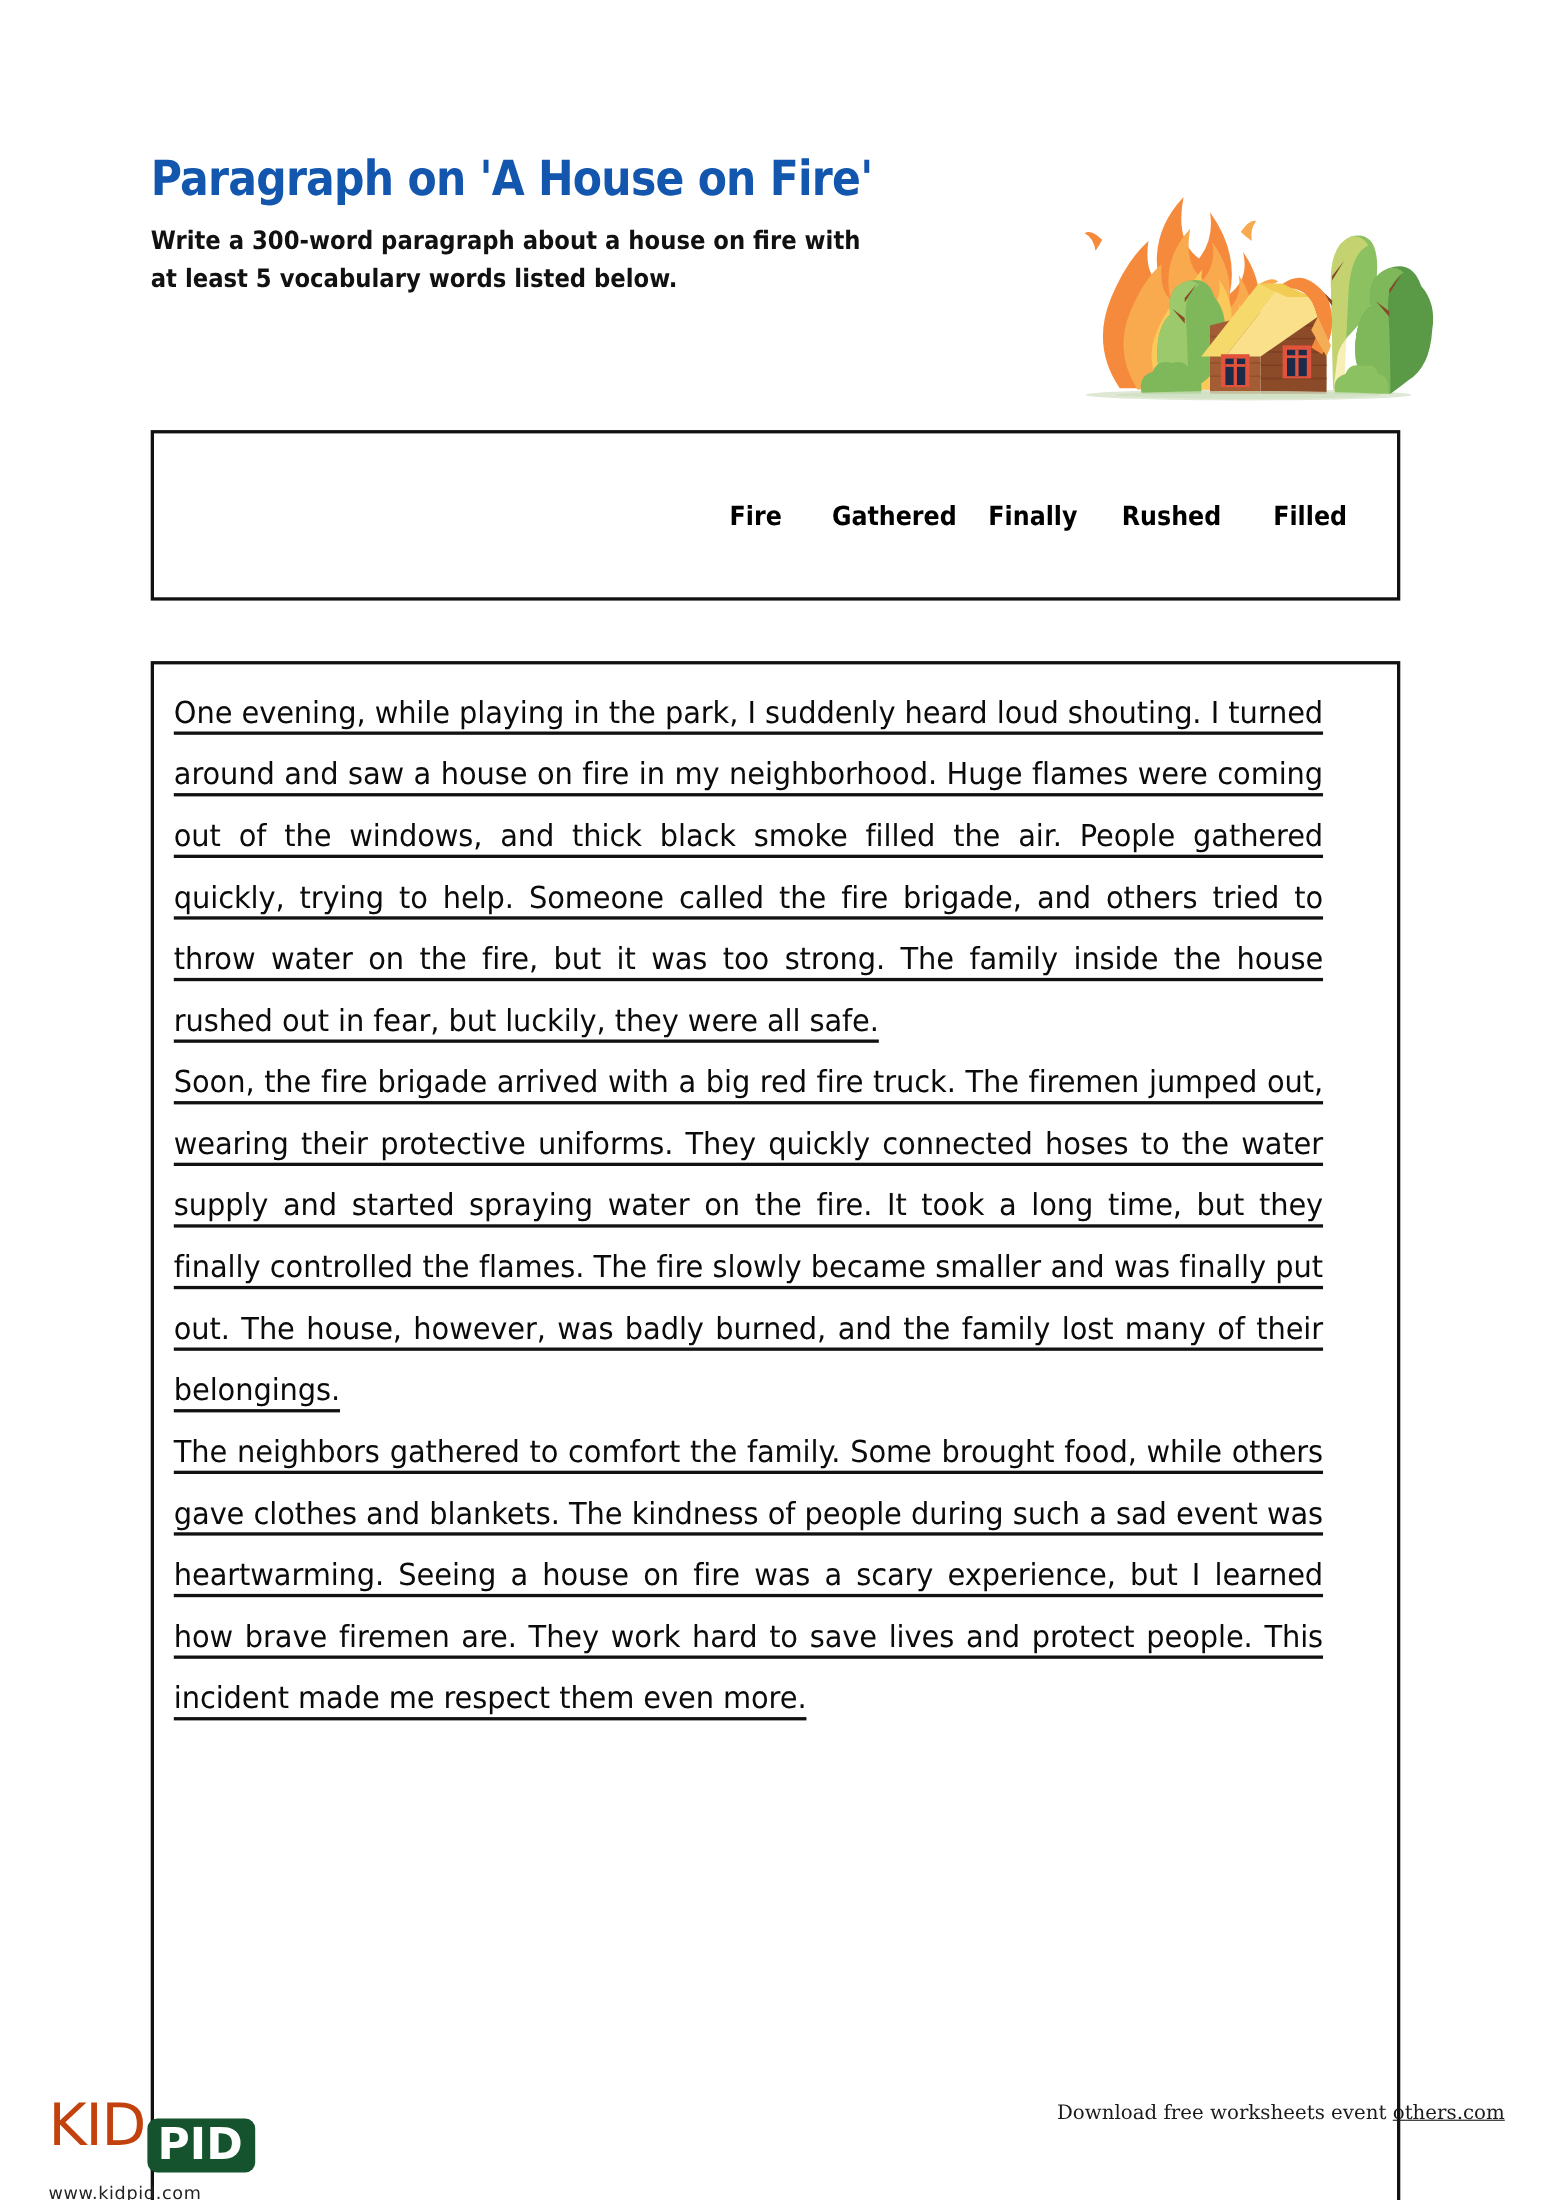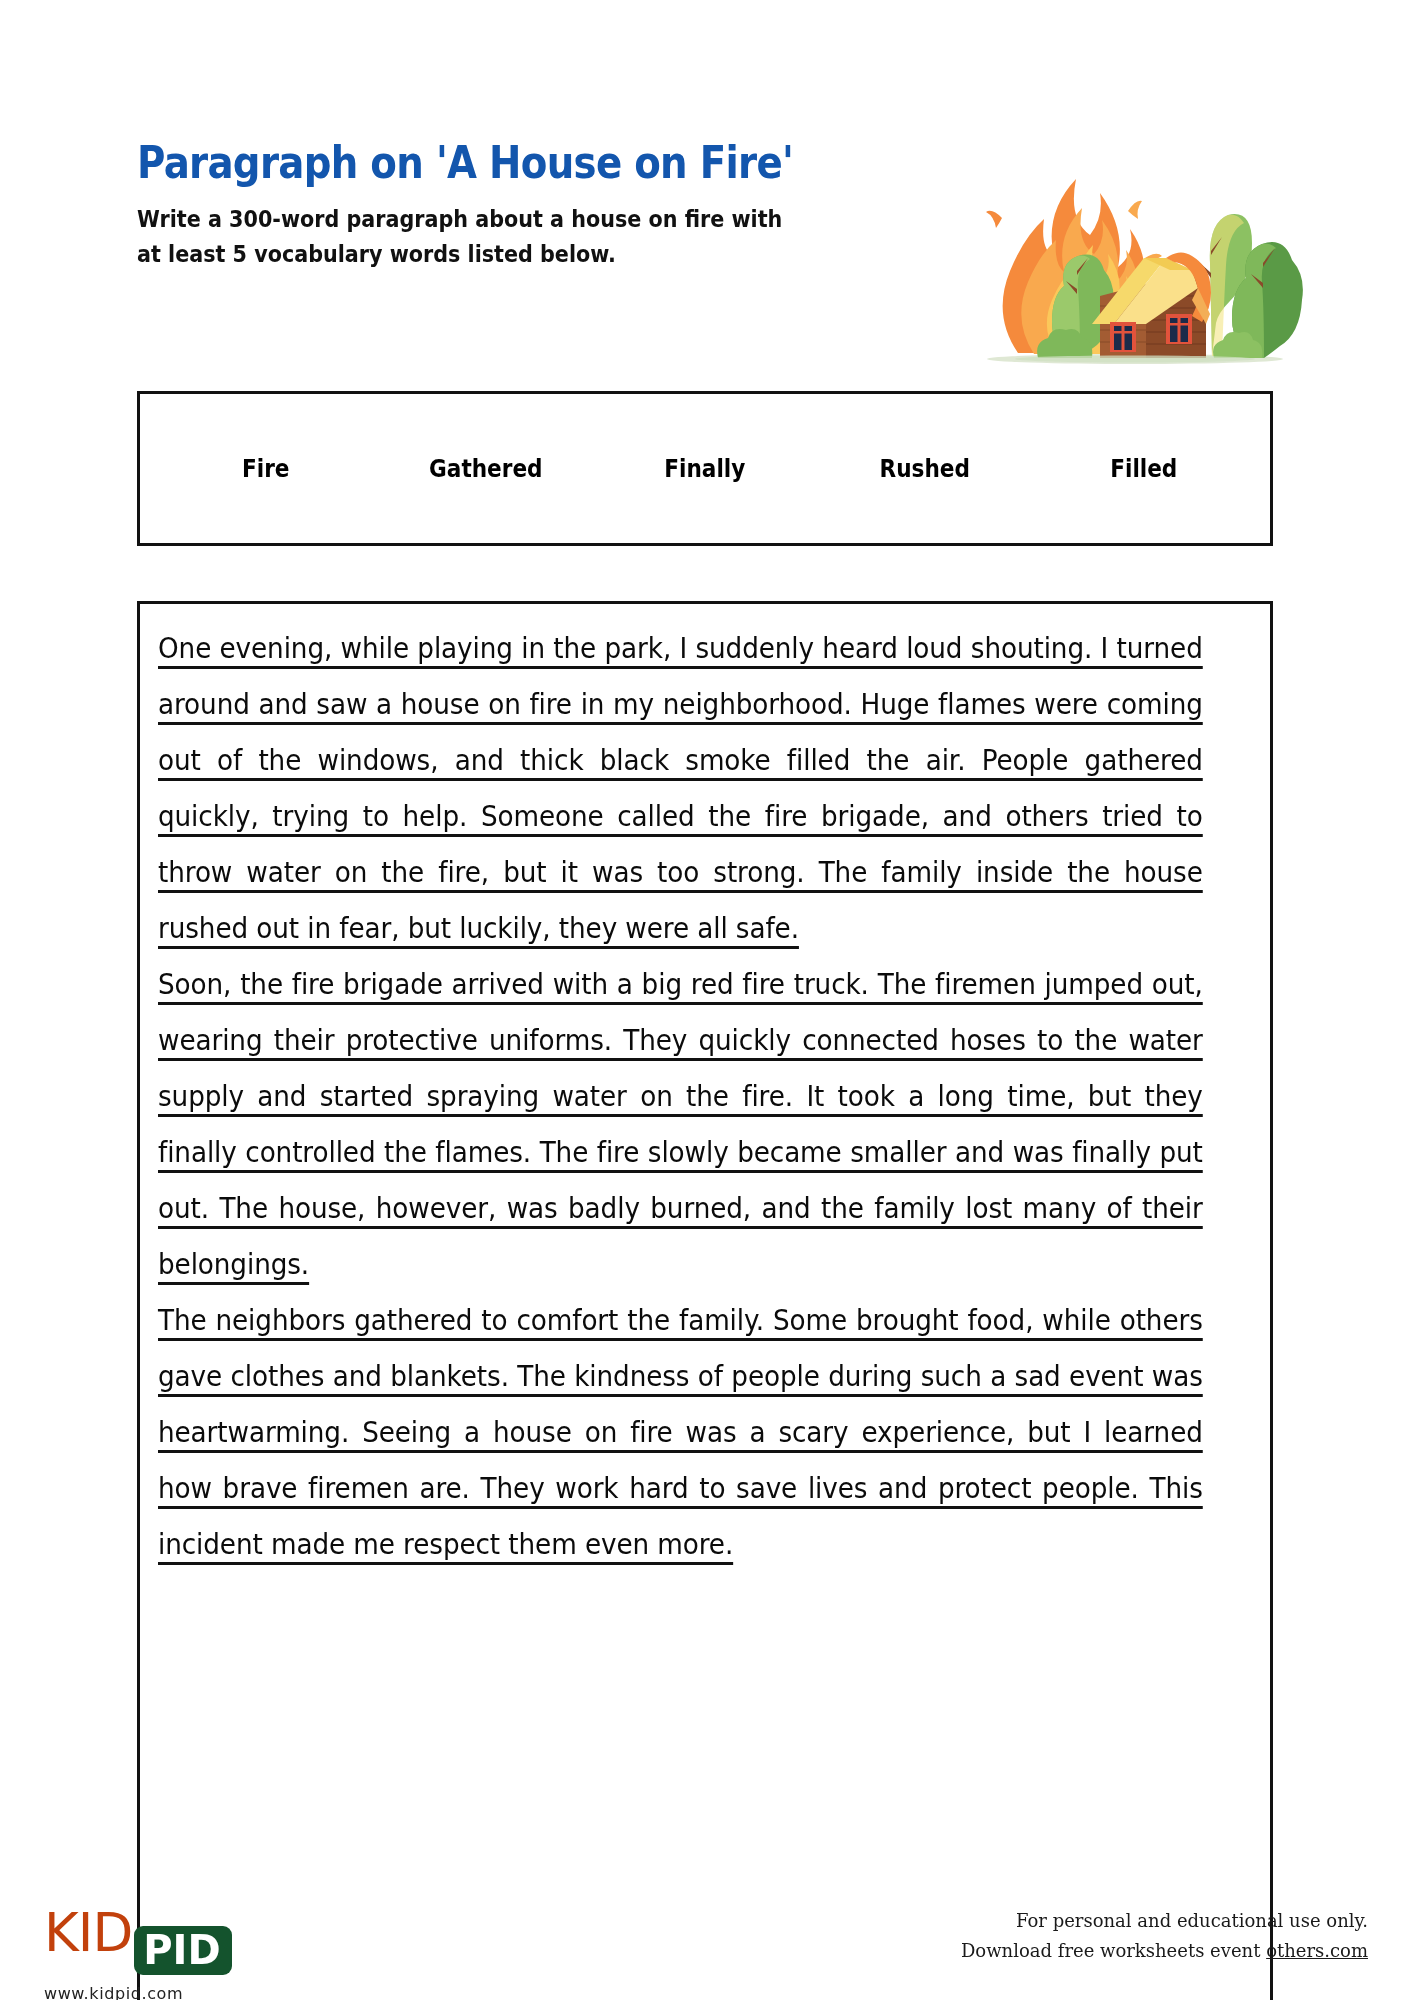--- a/index.html
+++ b/index.html
@@ -76,20 +76,21 @@
   }
   .vocab-grid {
     width: 100%;
     height: 100%;
     display: flex;
     flex-direction: column;
     justify-content: center;
     gap: 26px;
     padding: 0 16px;
     box-sizing: border-box;
+    align-items: flex-end;
   }
   .vocab-row {
     display: grid;
     grid-template-columns: repeat(5, 1fr);
   }
   .vocab-word {
     text-align: center;
     font-family: "DejaVu Sans", sans-serif;
     font-size: 24px;
     font-weight: 700;
@@ -291,17 +292,16 @@
     <div class="logo-row">
       <span class="logo-kid">KID</span>
       <span class="logo-pid-wrap">
         <span class="logo-pid">PID</span>
       </span>
     </div>
     <div class="logo-url">www.kidpid.com</div>
   </div>
 
   <div class="footer-note">
-    <span class="line">For personal and educational use only.</span>
     <span class="line"><span>Download free worksheets event </span><a class="footer-link" href="#">others.com</a></span>
   </div>
 
 </div>
 
 </body></html>

